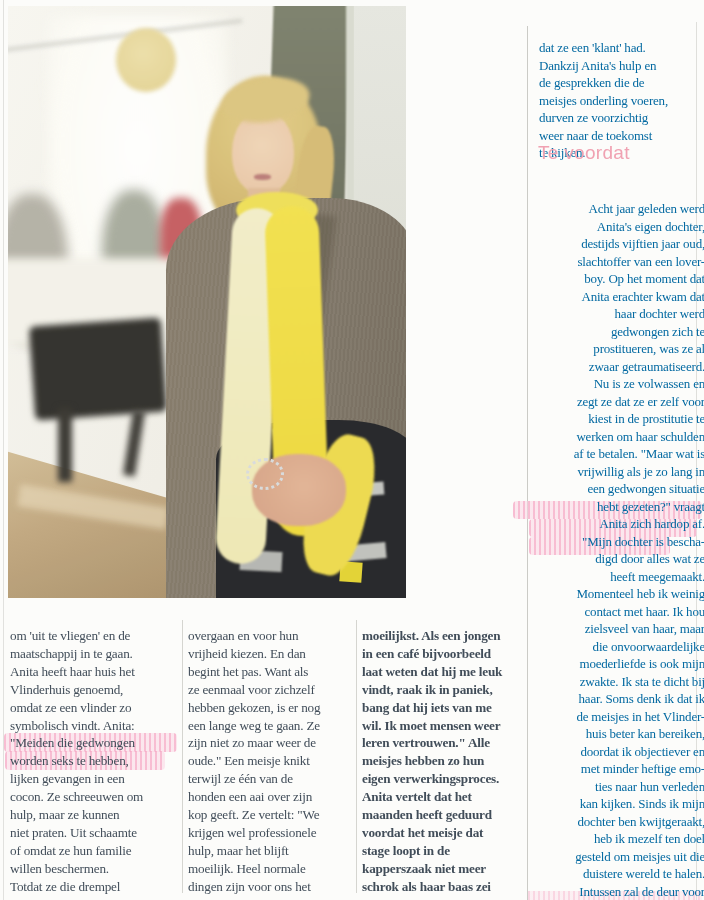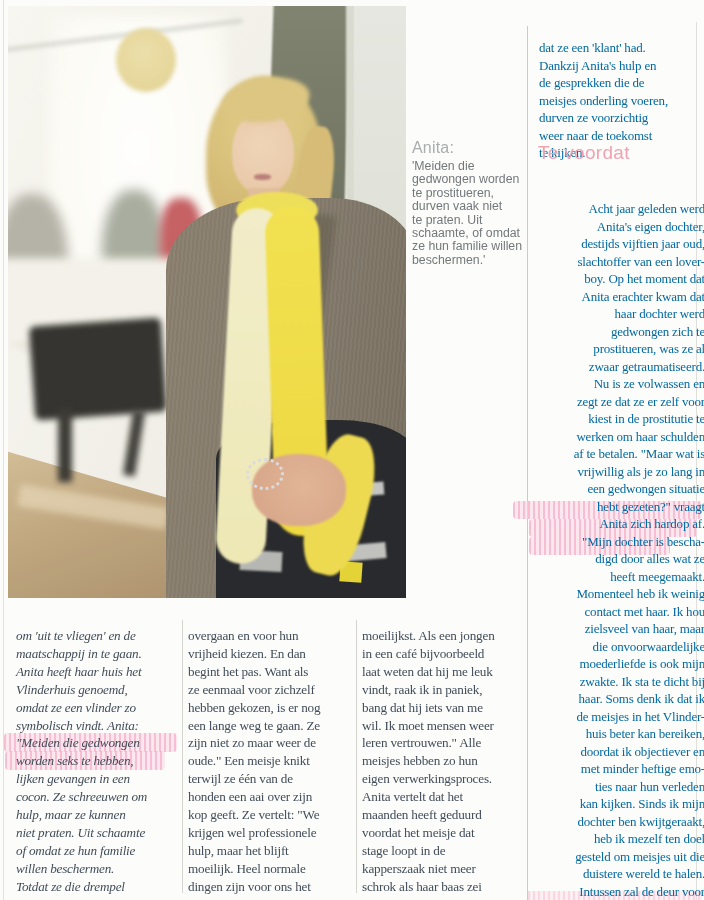--- a/index.html
+++ b/index.html
@@ -90,31 +90,20 @@
     <div class="blur1" style="left:216px;top:202px;width:50px;height:356px;border-radius:26px;background:linear-gradient(180deg,#f3eec9,#efe8b4);transform:rotate(3deg);"></div>
     <div class="blur1" style="left:262px;top:200px;width:54px;height:330px;border-radius:28px;background:linear-gradient(180deg,#f3e14a,#eed839);transform:rotate(-2deg);"></div>
     <div class="blur1" style="left:302px;top:428px;width:58px;height:142px;border-radius:40%;background:#eeda4a;transform:rotate(14deg);"></div>
 
     <div class="blur1" style="left:244px;top:448px;width:94px;height:72px;border-radius:46%;background:radial-gradient(circle at 55% 45%,#e2b294,#d5a083);"></div>
     <div style="left:238px;top:452px;width:32px;height:26px;border-radius:50%;border:3px dotted #d8dbdd;background:transparent;"></div>
 
     <div style="left:0;top:0;width:398px;height:592px;background:rgba(240,235,218,.05);"></div>
   </div>
 
-  <div id="caption">
-    <div id="caption-name">Anita:</div>
-    <div id="caption-quote">'Meiden die
-gedwongen worden
-te prostitueren,
-durven vaak niet
-te praten. Uit
-schaamte, of omdat
-ze hun familie willen
-beschermen.'</div>
-  </div>
 
   <div class="hl" style="left:513px;top:501px;width:189px;height:18px;"></div>
   <div class="hl" style="left:529px;top:519px;width:168px;height:18px;"></div>
   <div class="hl" style="left:529px;top:537px;width:141px;height:18px;"></div>
   <div class="hl" style="left:4px;top:733px;width:173px;height:19px;"></div>
   <div class="hl" style="left:5px;top:751px;width:160px;height:19px;"></div>
   <div class="hl" style="left:528px;top:891px;width:174px;height:9px;opacity:.6;border-radius:0;"></div>
 
   <div class="rc-text serif" style="top:8px;">dat ze een 'klant' had.
 Dankzij Anita's hulp en
@@ -159,21 +148,21 @@
 met minder heftige emo-
 ties naar hun verleden
 kan kijken. Sinds ik mijn
 dochter ben kwijtgeraakt,
 heb ik mezelf ten doel
 gesteld om meisjes uit die
 duistere wereld te halen.
 Intussen zal de deur voor
 mijn dochter altijd open-</div>
 
-  <div class="bodycol colserif" style="left:16px;width:170px;font-style:italic;">om 'uit te vliegen' en de
+  <div class="bodycol colserif" style="left:10px;width:170px;">om 'uit te vliegen' en de
 maatschappij in te gaan.
 Anita heeft haar huis het
 Vlinderhuis genoemd,
 omdat ze een vlinder zo
 symbolisch vindt. Anita:
 "Meiden die gedwongen
 worden seks te hebben,
 lijken gevangen in een
 cocon. Ze schreeuwen om
 hulp, maar ze kunnen
@@ -189,21 +178,21 @@
 een lange weg te gaan. Ze
 zijn niet zo maar weer de
 oude." Een meisje knikt
 terwijl ze één van de
 honden een aai over zijn
 kop geeft. Ze vertelt: "We
 krijgen wel professionele
 hulp, maar het blijft
 moeilijk. Heel normale
 dingen zijn voor ons het</div>
-  <div class="bodycol colserif" style="left:362px;width:160px;">moeilijkst. Als een jongen
+  <div class="bodycol colserif" style="left:362px;width:160px;font-weight:bold;">moeilijkst. Als een jongen
 in een café bijvoorbeeld
 laat weten dat hij me leuk
 vindt, raak ik in paniek,
 bang dat hij iets van me
 wil. Ik moet mensen weer
 leren vertrouwen." Alle
 meisjes hebben zo hun
 eigen verwerkingsproces.
 Anita vertelt dat het
 maanden heeft geduurd

